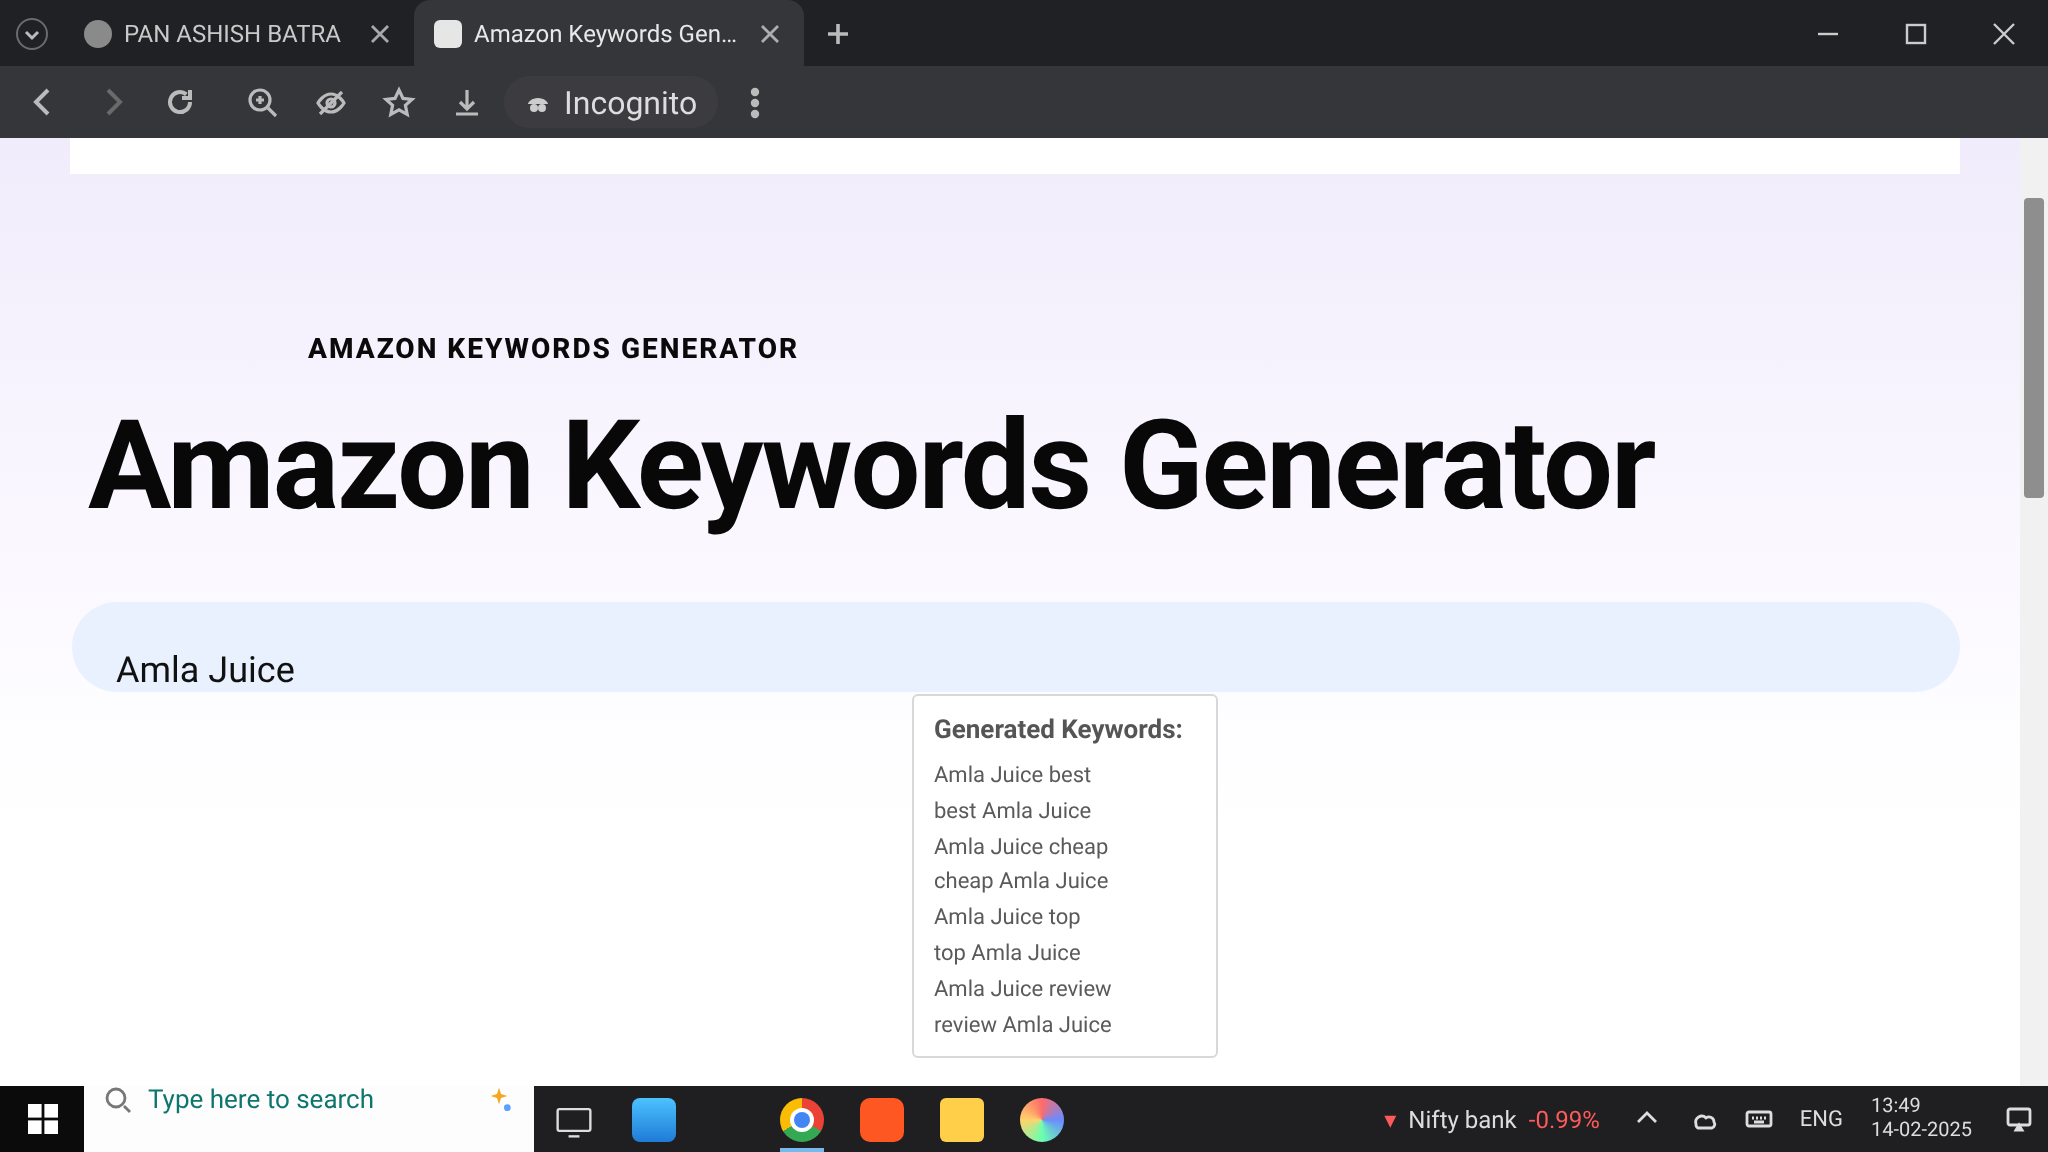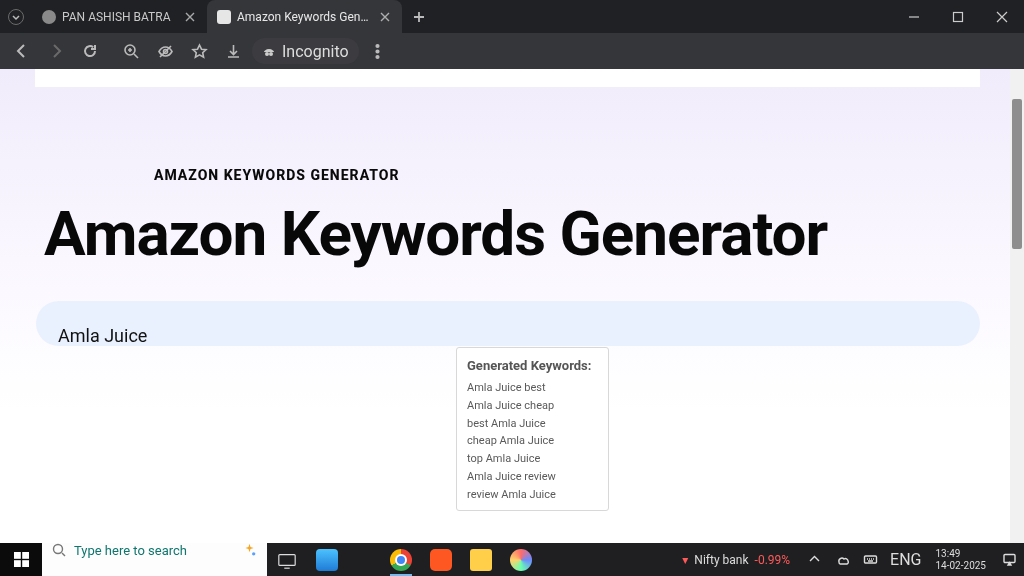--- a/index.html
+++ b/index.html
@@ -60,21 +60,21 @@
 .task-icons { display: flex; align-items: center; height: 100%; }
 .task-icons .slot { width: 40px; height: 33px; display: flex; align-items: center; justify-content: center; position: relative; }
 .slot .dot { position: absolute; bottom: 0; left: 50%; transform: translateX(-50%); width: 22px; height: 2px; background: #76b9ed; }
 .slot .ic { width: 22px; height: 22px; border-radius: 4px; }
 .tray { margin-left: auto; display: flex; align-items: center; height: 100%; gap: 0; }
 .tray .nifty { display: flex; align-items: center; gap: 6px; padding: 0 10px; font-size: 12px; }
 .tray .nifty .arrow { color: #ff5a5a; font-size: 12px; }
 .tray .nifty .delta { color: #ff5a5a; }
 .tray .tic { width: 28px; height: 33px; display: flex; align-items: center; justify-content: center; }
 .tray svg { width: 15px; height: 15px; stroke: #ddd; fill: none; stroke-width: 1.4; }
-.tray .lang { font-size: 16px; padding: 0 6px; }
+.tray .lang { font-size: 11px; padding: 0 6px; }
 .tray .clock { font-size: 10px; line-height: 1.15; text-align: left; padding: 0 8px; }
 .tray .notif { width: 30px; display: flex; align-items: center; justify-content: center; }
 </style>
 </head>
 <body>
 
 <div class="chrome-tabs">
   <div class="tab-control">
     <svg viewBox="0 0 10 10">
         <path d="M2 4 L5 7 L8 4" fill="none" stroke="#bbb" stroke-width="1.5"></path>
@@ -185,23 +185,24 @@
   </div>
   <div class="tagline">AMAZON KEYWORDS GENERATOR</div>
   <div class="h1">Amazon Keywords Generator</div>
   <div class="search">
     <span>Amla Juice</span>
   </div>
   <div class="results">
     <div class="header">Generated Keywords:</div>
     <div id="kwlist">
         <div class="kw">Amla Juice best</div>
+        <div class="kw">best Amla Juice</div>
         <div class="kw">Amla Juice cheap</div>
-        <div class="kw">best Amla Juice</div>
         <div class="kw">cheap Amla Juice</div>
+        <div class="kw">Amla Juice top</div>
         <div class="kw">top Amla Juice</div>
         <div class="kw">Amla Juice review</div>
         <div class="kw">review Amla Juice</div>
       </div>
   </div>
 </div>
 
 <div class="taskbar">
   <div class="start">
     <svg viewBox="0 0 15 15">

